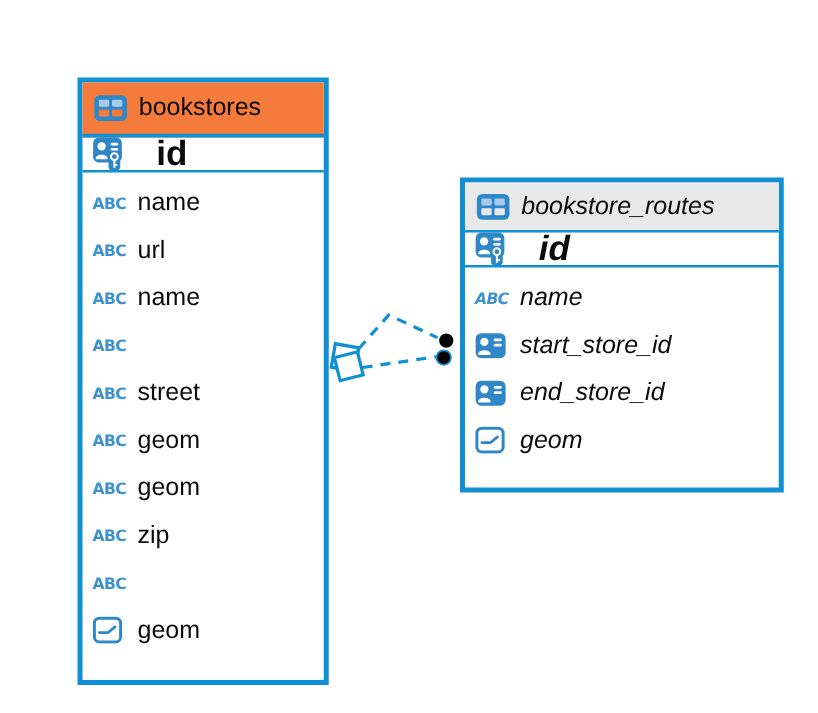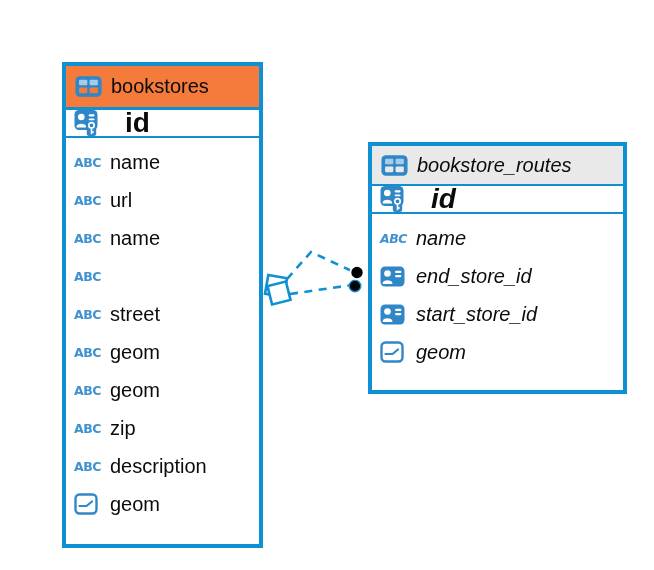--- a/index.html
+++ b/index.html
@@ -139,21 +139,20 @@
     <div class="col-row">
       <span class="icon-slot">
           <span class="abc">ABC</span>
         </span>
       <span>zip</span>
     </div>
     <div class="col-row">
       <span class="icon-slot">
           <span class="abc">ABC</span>
         </span>
-      <span>description</span>
     </div>
     <div class="col-row">
       <span class="icon-slot">
         <svg width="24" height="22" viewBox="0 0 24 22">
           <rect x="1.5" y="1.5" width="21" height="19" rx="4" fill="#fff" stroke="var(--icon-blue)" stroke-width="2.4"></rect>
           <polyline points="5.5,13 12.5,13 18,8.5" fill="none" stroke="var(--icon-blue)" stroke-width="2.2" stroke-linecap="round" stroke-linejoin="round"></polyline>
         </svg>
       </span>
       <span>geom</span>
     </div>
@@ -201,33 +200,33 @@
     <div class="col-row">
       <span class="icon-slot">
         <svg width="25" height="21" viewBox="0 0 25 21">
           <rect x="0.5" y="0.5" width="24" height="20" rx="4.5" fill="var(--icon-blue)"></rect>
           <circle cx="7.5" cy="7.5" r="3.3" fill="#fff"></circle>
           <path d="M2.6 17.2 C2.6 13.2 12.4 13.2 12.4 17.2 L12.4 18 L2.6 18 Z" fill="#fff"></path>
           <rect x="15" y="4.8" width="6.4" height="2.2" rx="1.1" fill="#fff"></rect>
           <rect x="15" y="9" width="6.4" height="2.2" rx="1.1" fill="#fff"></rect>
         </svg>
       </span>
-      <span>end_store_id</span>
+      <span>start_store_id</span>
     </div>
     <div class="col-row">
       <span class="icon-slot">
         <svg width="25" height="21" viewBox="0 0 25 21">
           <rect x="0.5" y="0.5" width="24" height="20" rx="4.5" fill="var(--icon-blue)"></rect>
           <circle cx="7.5" cy="7.5" r="3.3" fill="#fff"></circle>
           <path d="M2.6 17.2 C2.6 13.2 12.4 13.2 12.4 17.2 L12.4 18 L2.6 18 Z" fill="#fff"></path>
           <rect x="15" y="4.8" width="6.4" height="2.2" rx="1.1" fill="#fff"></rect>
           <rect x="15" y="9" width="6.4" height="2.2" rx="1.1" fill="#fff"></rect>
         </svg>
       </span>
-      <span>start_store_id</span>
+      <span>end_store_id</span>
     </div>
     <div class="col-row">
       <span class="icon-slot">
         <svg width="24" height="22" viewBox="0 0 24 22">
           <rect x="1.5" y="1.5" width="21" height="19" rx="4" fill="#fff" stroke="var(--icon-blue)" stroke-width="2.4"></rect>
           <polyline points="5.5,13 12.5,13 18,8.5" fill="none" stroke="var(--icon-blue)" stroke-width="2.2" stroke-linecap="round" stroke-linejoin="round"></polyline>
         </svg>
       </span>
       <span>geom</span>
     </div>

